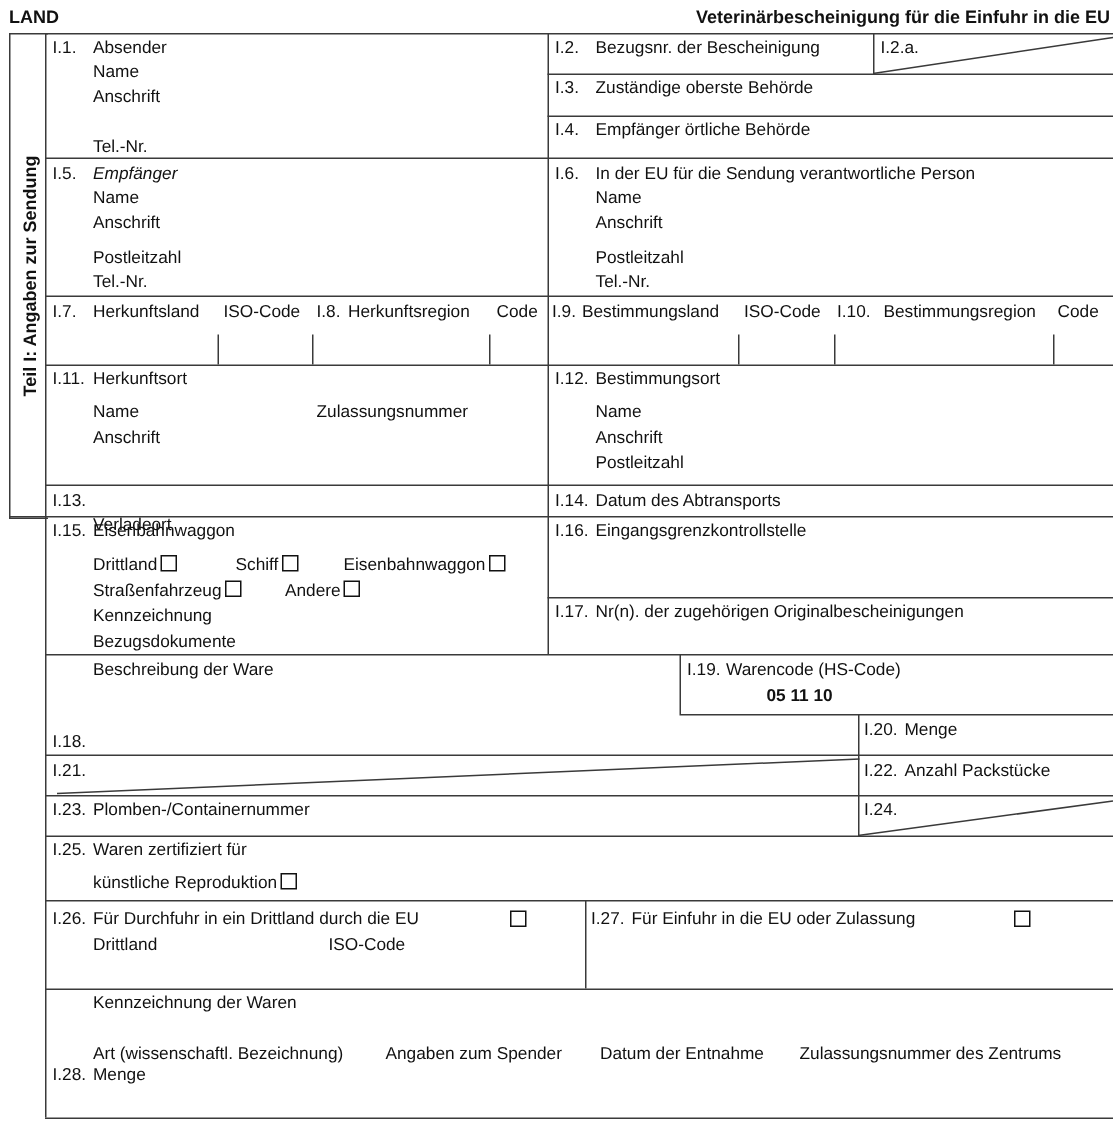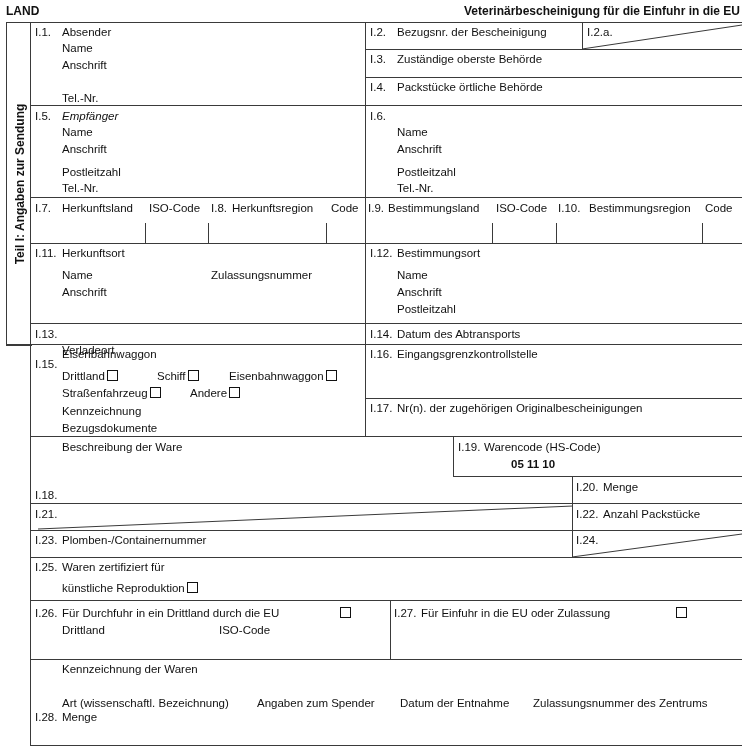--- a/index.html
+++ b/index.html
@@ -57,34 +57,35 @@
 <div class="hl" style="left:365px; top:49px; width:377px;"></div>
 
 <div class="field" style="left:366px; top:50px; width:376px; height:27px;">
   <span class="num" style="left:4px; top:3px;">I.3.</span>
   <span class="abs" style="left:31px; top:3px;">Zuständige oberste Behörde</span>
 </div>
 <div class="hl" style="left:365px; top:77px; width:377px;"></div>
 
 <div class="field" style="left:366px; top:78px; width:376px; height:27px;">
   <span class="num" style="left:4px; top:3px;">I.4.</span>
-  <span class="abs" style="left:31px; top:3px;">Packstücke örtliche Behörde</span>
+  <span class="abs" style="left:31px; top:3px;">Empfänger örtliche Behörde</span>
 </div>
 <div class="hl" style="left:30px; top:105px; width:712px;"></div>
 
 <div class="field" style="left:31px; top:106px; width:334px; height:91px;">
   <span class="num" style="left:4px; top:4px;">I.5.</span>
   <span class="abs" style="left:31px; top:4px;font-style:italic;">Empfänger</span>
   <span class="abs" style="left:31px; top:20px;">Name</span>
   <span class="abs" style="left:31px; top:37px;">Anschrift</span>
   <span class="abs" style="left:31px; top:60px;">Postleitzahl</span>
   <span class="abs" style="left:31px; top:76px;">Tel.-Nr.</span>
 </div>
 <div class="field" style="left:366px; top:106px; width:376px; height:91px;">
   <span class="num" style="left:4px; top:4px;">I.6.</span>
+  <span class="abs" style="left:31px; top:4px;">In der EU für die Sendung verantwortliche Person</span>
   <span class="abs" style="left:31px; top:20px;">Name</span>
   <span class="abs" style="left:31px; top:37px;">Anschrift</span>
   <span class="abs" style="left:31px; top:60px;">Postleitzahl</span>
   <span class="abs" style="left:31px; top:76px;">Tel.-Nr.</span>
 </div>
 <div class="hl" style="left:30px; top:197px; width:712px;"></div>
 
 <div class="field" style="left:31px; top:198px; width:334px; height:45px;">
   <span class="num" style="left:4px; top:4px;">I.7.</span>
   <span class="abs" style="left:31px; top:4px;">Herkunftsland</span>
@@ -130,21 +131,21 @@
   <span class="num" style="left:4px; top:4px;">I.13.</span>
   <span class="abs" style="left:31px; top:4px;margin-top:16px;">Verladeort</span>
 </div>
 <div class="field" style="left:366px; top:324px; width:376px; height:20px;">
   <span class="num" style="left:4px; top:4px;">I.14.</span>
   <span class="abs" style="left:31px; top:4px;">Datum des Abtransports</span>
 </div>
 <div class="hl" style="left:30px; top:344px; width:712px;"></div>
 
 <div class="field" style="left:31px; top:345px; width:334px; height:91px;">
-  <span class="num" style="left:4px; top:13px;">I.15.</span>
+  <span class="num" style="left:4px; top:3px;">I.15.</span>
   <span class="abs" style="left:31px; top:3px;">Eisenbahnwaggon</span>
   <span class="abs" style="left:31px; top:25px;"><span>Drittland</span><span class="cb"></span></span>
   <span class="abs" style="left:126px; top:25px;"><span>Schiff</span><span class="cb"></span></span>
   <span class="abs" style="left:198px; top:25px;"><span>Eisenbahnwaggon</span><span class="cb"></span></span>
   <span class="abs" style="left:31px; top:42px;"><span>Straßenfahrzeug</span><span class="cb"></span></span>
   <span class="abs" style="left:159px; top:42px;"><span>Andere</span><span class="cb"></span></span>
   <span class="abs" style="left:31px; top:60px;">Kennzeichnung</span>
   <span class="abs" style="left:31px; top:77px;">Bezugsdokumente</span>
 </div>
 <div class="field" style="left:366px; top:345px; width:376px; height:53px;">

